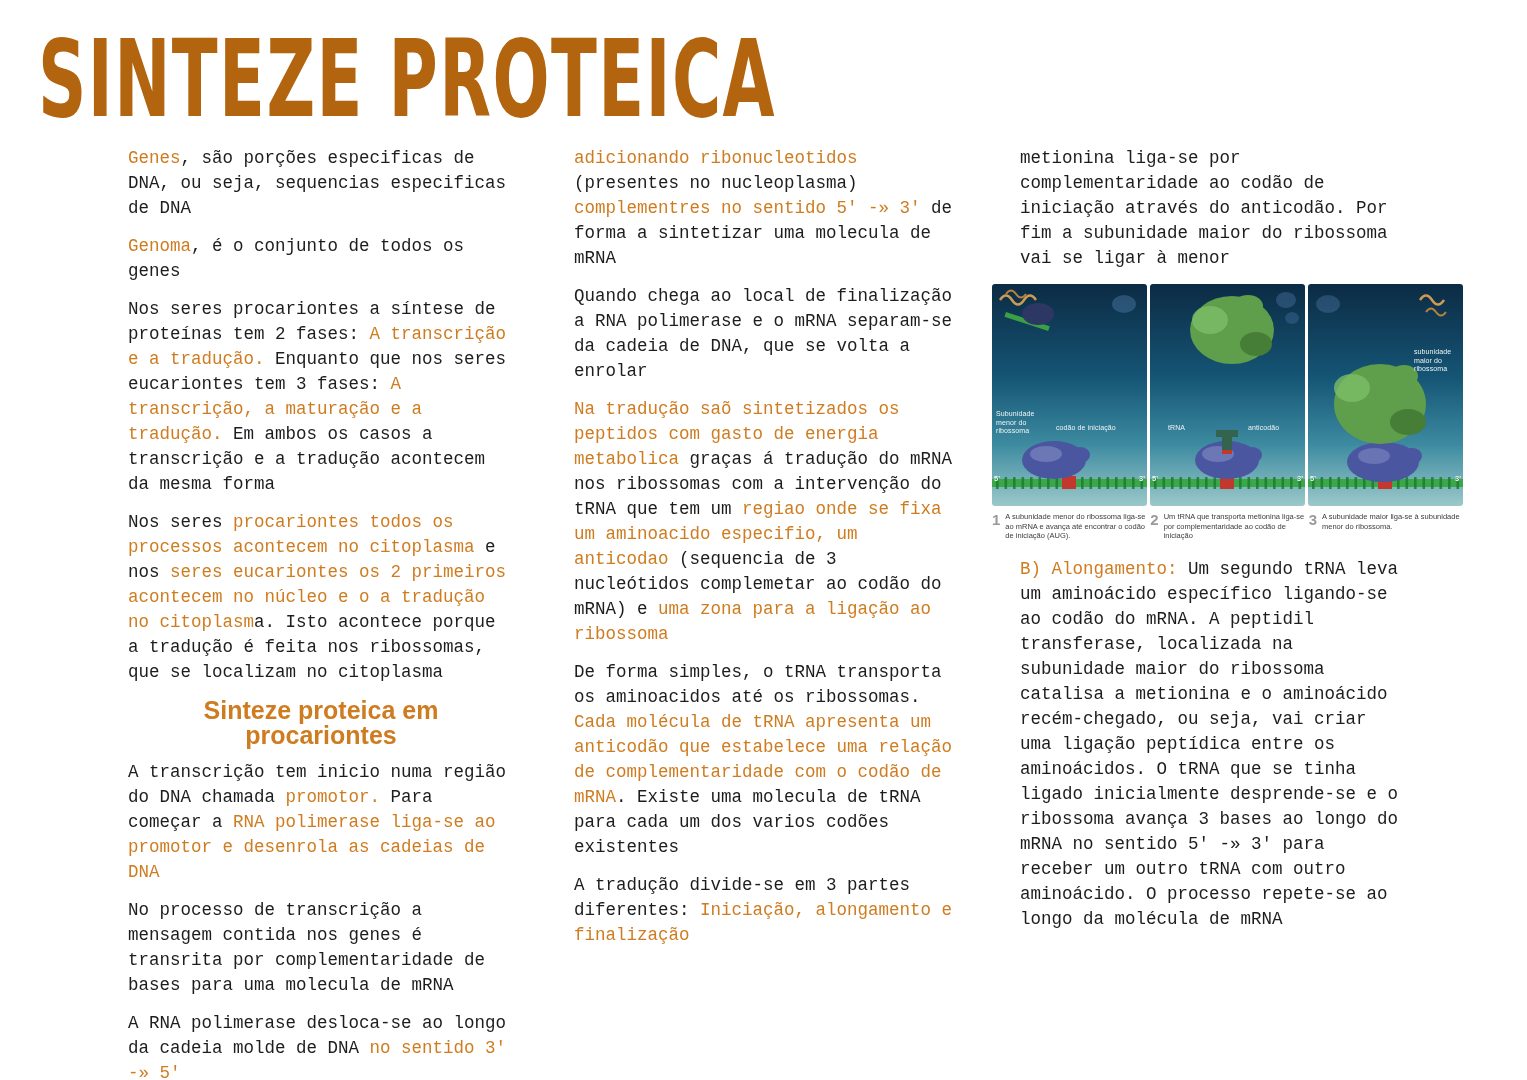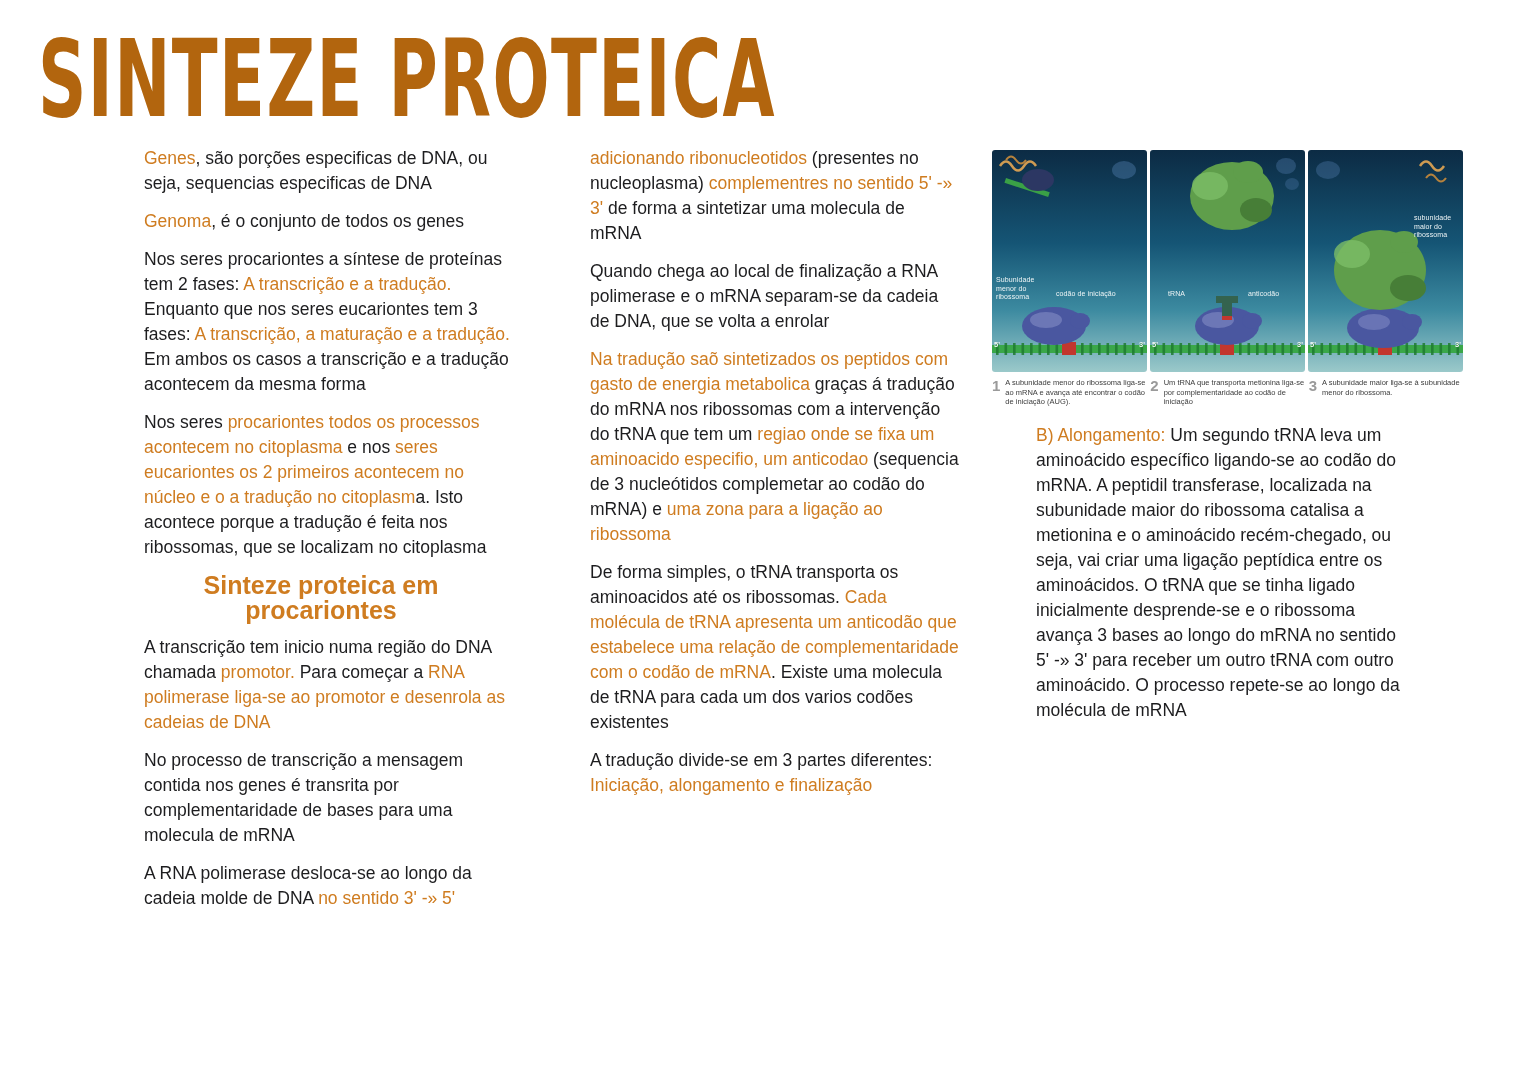--- a/index.html
+++ b/index.html
@@ -10,21 +10,21 @@
   .title{
     position:absolute;left:38px;top:16px;margin:0;
     font-family:"DejaVu Sans",sans-serif;font-weight:800;
     font-size:96px;letter-spacing:2px;color:#b2650e;white-space:nowrap;
     transform:scaleX(0.70) scaleY(1.12);transform-origin:left top;
   }
   .columns{
     position:absolute;left:128px;top:146px;display:flex;gap:60px;
   }
   .col{width:386px;font-size:17.5px;line-height:25px;}
-  .col p{margin:0 0 13px 16px;}
+  .col p{margin:0 0 13px 0;font-family:Liberation Mono, monospace;}
   .col h2{
     font-size:25px;line-height:25px;color:#c77b1e;font-weight:bold;
     text-align:center;margin:5px 0 12px 0;
   }
   .accent{color:#cf7c20;}
 
   
   .figure{
     width:472px;margin:4px 0 16px -28px;
   }
@@ -63,20 +63,23 @@
       <p><span>A RNA polimerase desloca-se ao longo da cadeia molde de DNA </span><span class="accent">no sentido 3' -» 5'</span></p>
     </div>
   <div class="col">
       <p><span class="accent">adicionando ribonucleotidos</span><span> (presentes no nucleoplasma) </span><span class="accent">complementres no sentido 5' -» 3'</span><span> de forma a sintetizar uma molecula de mRNA</span></p>
       <p><span>Quando chega ao local de finalização a RNA polimerase e o mRNA separam-se da cadeia de DNA, que se volta a enrolar</span></p>
       <p><span class="accent">Na tradução saõ sintetizados os peptidos com gasto de energia metabolica</span><span> graças á tradução do mRNA nos ribossomas com a intervenção do tRNA que tem um </span><span class="accent">regiao onde se fixa um aminoacido especifio, um anticodao</span><span> (sequencia de 3 nucleótidos complemetar ao codão do mRNA) e </span><span class="accent">uma zona para a ligação ao ribossoma</span></p>
       <p><span>De forma simples, o tRNA transporta os aminoacidos até os ribossomas. </span><span class="accent">Cada molécula de tRNA apresenta um anticodão que estabelece uma relação de complementaridade com o codão de mRNA</span><span>. Existe uma molecula de tRNA para cada um dos varios codões existentes</span></p>
       <p><span>A tradução divide-se em 3 partes diferentes: </span><span class="accent">Iniciação, alongamento e finalização</span></p>
     </div>
   <div class="col">
+    <div>
+        <p><span>metionina liga-se por complementaridade ao codão de iniciação através do anticodão. Por fim a subunidade maior do ribossoma vai se ligar à menor</span></p>
+      </div>
 
     <div class="figure">
       <div class="figure-panels">
 
         <div class="panel">
           <svg viewBox="0 0 155 222" preserveAspectRatio="none">
             <path d="M8,16 q6,-9 12,0 t12,0 t12,0" stroke="#cf9b52" stroke-width="2.5" fill="none"></path>
             <path d="M14,10 q5,-7 10,0 t10,0" stroke="#b5823d" stroke-width="2" fill="none"></path>
             <rect x="14" y="28" width="46" height="5" fill="#3aa046" transform="rotate(18 14 28)"></rect>
             <ellipse cx="46" cy="30" rx="16" ry="11" fill="#2c3763"></ellipse>

